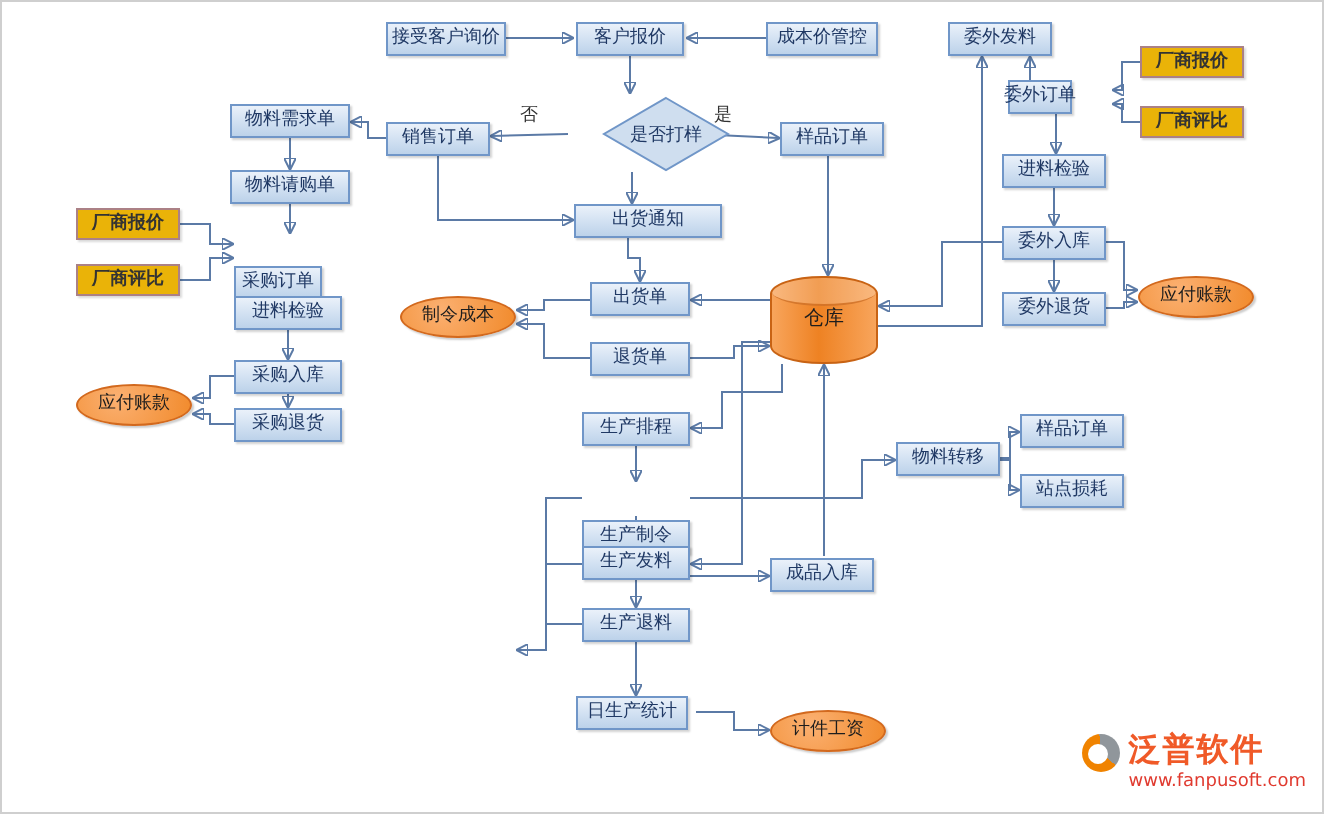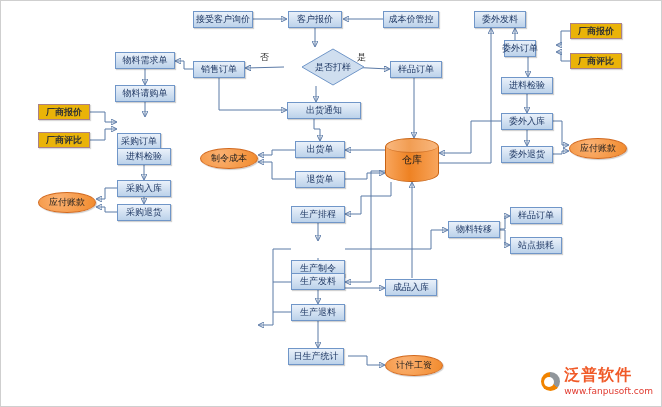--- a/index.html
+++ b/index.html
@@ -20,21 +20,21 @@
   .cylinder { background:linear-gradient(90deg,#f8a55c,#ee8223 45%,#f8a55c); border:1px solid #c86314;
               border-radius:26px / 9px; color:#1d1d1d; font-size:10px; overflow:hidden; }
   .cylinder::before { content:""; position:absolute; left:0; top:0; width:100%; height:13px;
               border-radius:50%; background:rgba(255,255,255,.22); border-bottom:1px solid rgba(200,99,20,.7); }
   .diamond-wrap { position:absolute; display:flex; align-items:center; justify-content:center;
               font-size:9px; color:#1f3864; }
   .diamond-wrap svg { position:absolute; left:0; top:0; }
   .diamond-wrap span { position:relative; }
   .branch-label { position:absolute; font-size:9px; color:#333; }
 
-  .logo { position:absolute; right:8px; bottom:10px; display:flex; align-items:center; gap:4px; }
+  .logo { position:absolute; right:8px; bottom:10px; display:flex; align-items:flex-start; gap:4px; }
   .logo-icon { width:19px; height:19px; border-radius:50%; margin-top:2px;
                background:conic-gradient(from 130deg, #f08300 0 225deg, #90969b 225deg 360deg); position:relative; }
   .logo-icon::after { content:""; position:absolute; left:3px; top:5px; width:10px; height:10px;
                border-radius:50%; background:#fff; }
   .logo-name { font-size:16px; font-weight:bold; color:#f05a28; letter-spacing:1px; }
   .logo-url { font-size:9px; color:#e03a2f; text-align:right; }
 </style>
 </head>
 <body>
 

